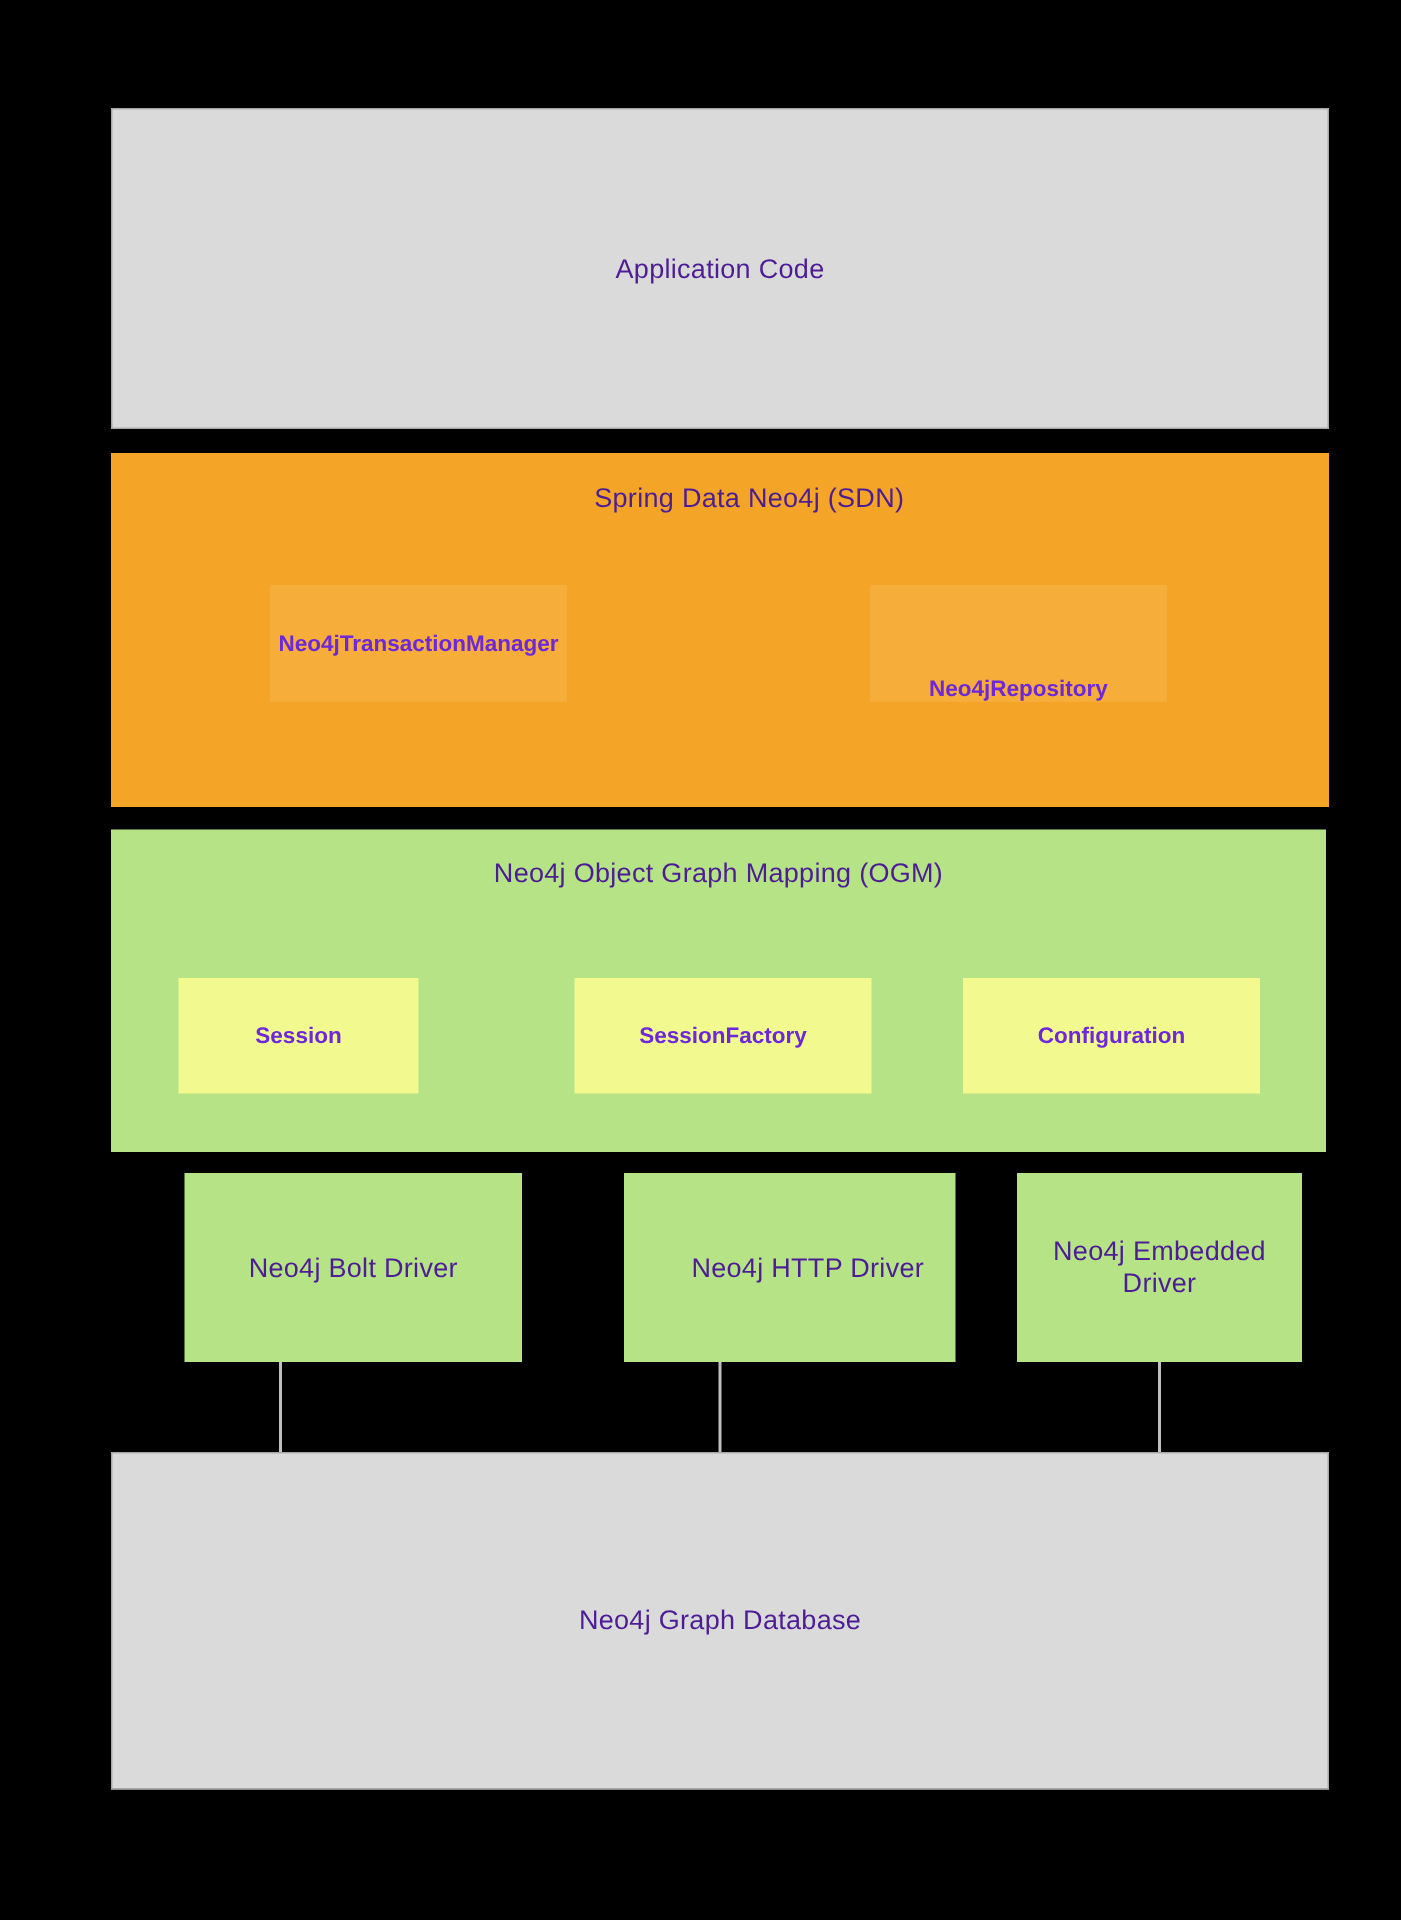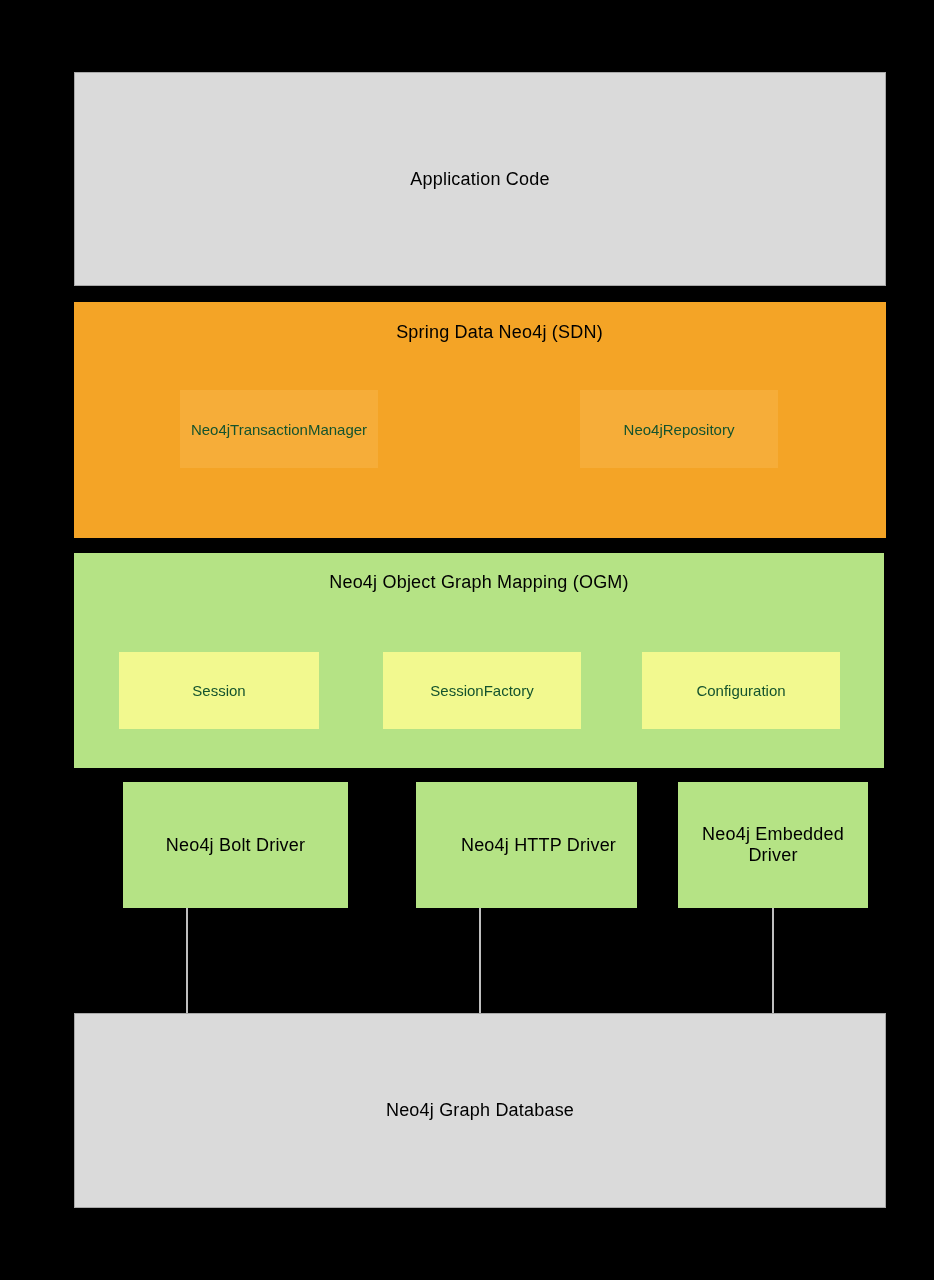--- a/index.html
+++ b/index.html
@@ -17,76 +17,76 @@
   }
   .box {
     position: absolute;
     box-sizing: border-box;
     text-align: center;
     color: #212121;
   }
   .label-lg {
     font-size: 18px;
     font-weight: 500;
-    color: #000000;
+    color: #4c1d95;
     letter-spacing: 0.2px;
   }
   .label-sm {
     font-size: 15px;
-    font-weight: 400;
-    color: #14532d;
+    font-weight: 700;
+    color: #6d28d9;
   }
   .center-content {
     display: flex;
     align-items: center;
     justify-content: center;
   }
 
   
   .neutral {
     background: #dadada;
     border: 1px solid #a9a9a9;
   }
   #app-box      { left: 74px;  top: 72px;   width: 812px; height: 214px; }
-  #db-box       { left: 74px;  top: 1013px; width: 812px; height: 195px; }
+  #db-box       { left: 74px;  top: 968px; width: 812px; height: 225px; }
 
   
   #sdn-box {
     left: 74px; top: 302px; width: 812px; height: 236px;
     background: #f4a426;
   }
   #sdn-box .layer-title {
     position: absolute;
     top: 20px; left: 0; right: 0; margin-left: 39px;
   }
   .sdn-inner {
     position: absolute;
     top: 88px;
     width: 198px; height: 78px;
     background: #f6ad39;
   }
   #sdn-inner-tm   { left: 106px; }
-  #sdn-inner-repo { left: 506px; }
+  #sdn-inner-repo { left: 506px; align-items: flex-end; }
 
   
   #ogm-box {
     left: 74px; top: 553px; width: 810px; height: 215px;
     background: #b5e385;
   }
   #ogm-box .layer-title {
     position: absolute;
     top: 19px; left: 0; right: 0;
   }
   .ogm-inner {
     position: absolute;
     top: 99px;
     height: 77px;
     background: #f2f98f;
   }
-  #ogm-inner-session  { left: 45px;  width: 200px; }
+  #ogm-inner-session  { left: 45px;  width: 160px; }
   #ogm-inner-factory  { left: 309px; width: 198px; }
   #ogm-inner-config   { left: 568px; width: 198px; }
 
   
   .driver {
     top: 782px;
     height: 126px;
     background: #b5e385;
     margin-left: 48px;
   }

